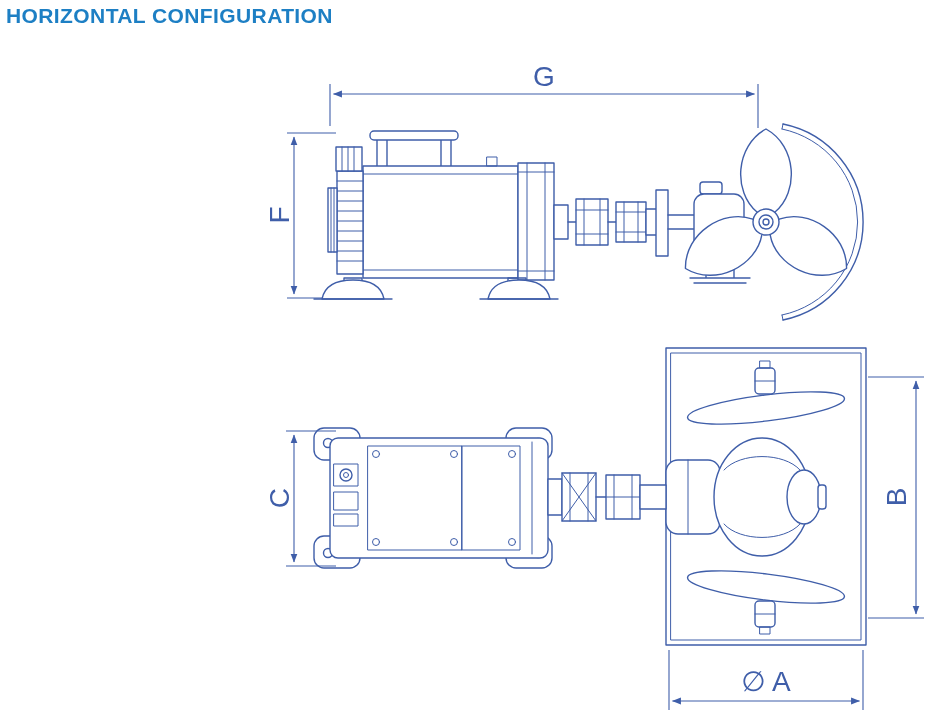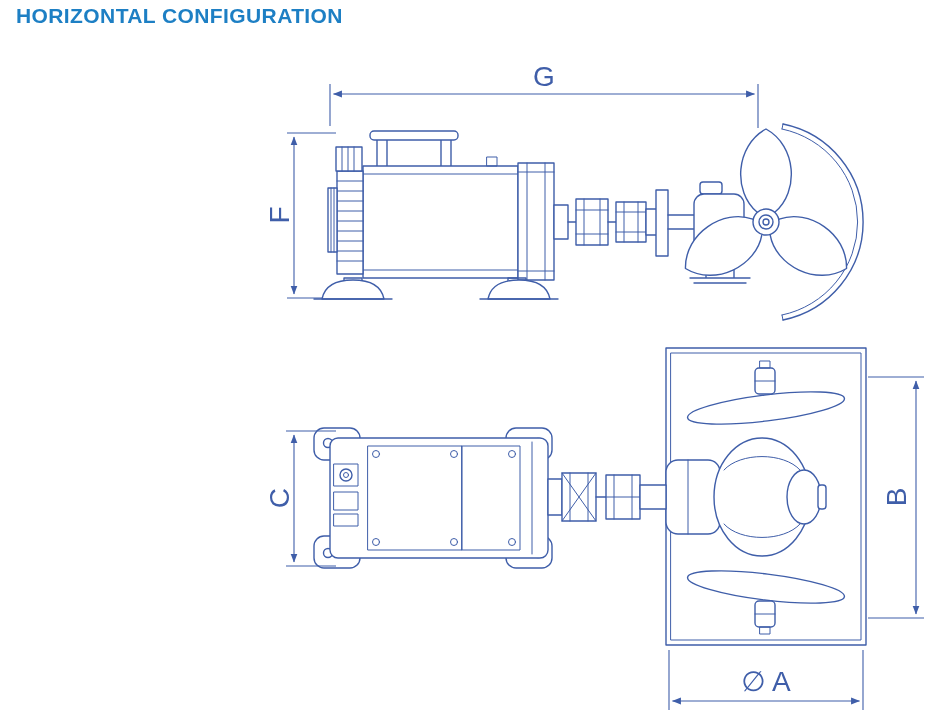--- a/index.html
+++ b/index.html
@@ -9,21 +9,21 @@
   }
   html,body{margin:0;padding:0;background:var(--bg);}
   .page{
     position:relative;
     width:926px;height:716px;
     background:var(--bg);
     font-family:"Liberation Sans",sans-serif;
     overflow:hidden;
   }
   .page-title{
-    position:absolute;left:16px;top:4px;margin:0;
+    position:absolute;left:6px;top:4px;margin:0;
     font-size:21px;font-weight:800;letter-spacing:.4px;
     color:var(--title);
     font-family:"Liberation Sans",sans-serif;
   }
   svg{position:absolute;left:0;top:0;}
   .s{fill:none;stroke:var(--line);stroke-width:1.4;stroke-linecap:round;stroke-linejoin:round;}
   .sf{fill:#fff;stroke:var(--line);stroke-width:1.4;stroke-linejoin:round;}
   .t{stroke-width:1;}
   .dim line{stroke:var(--line);stroke-width:1.1;fill:none;}
   #arr path{fill:var(--line);}

